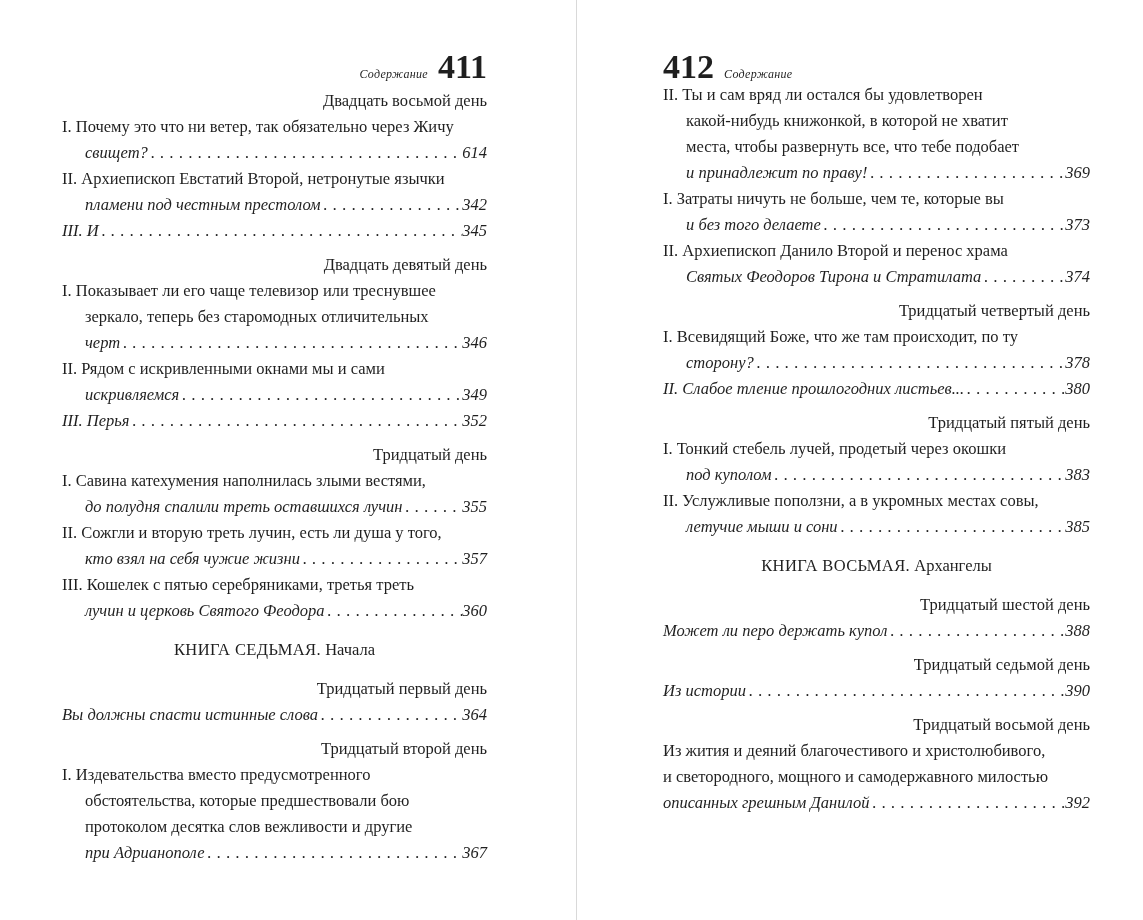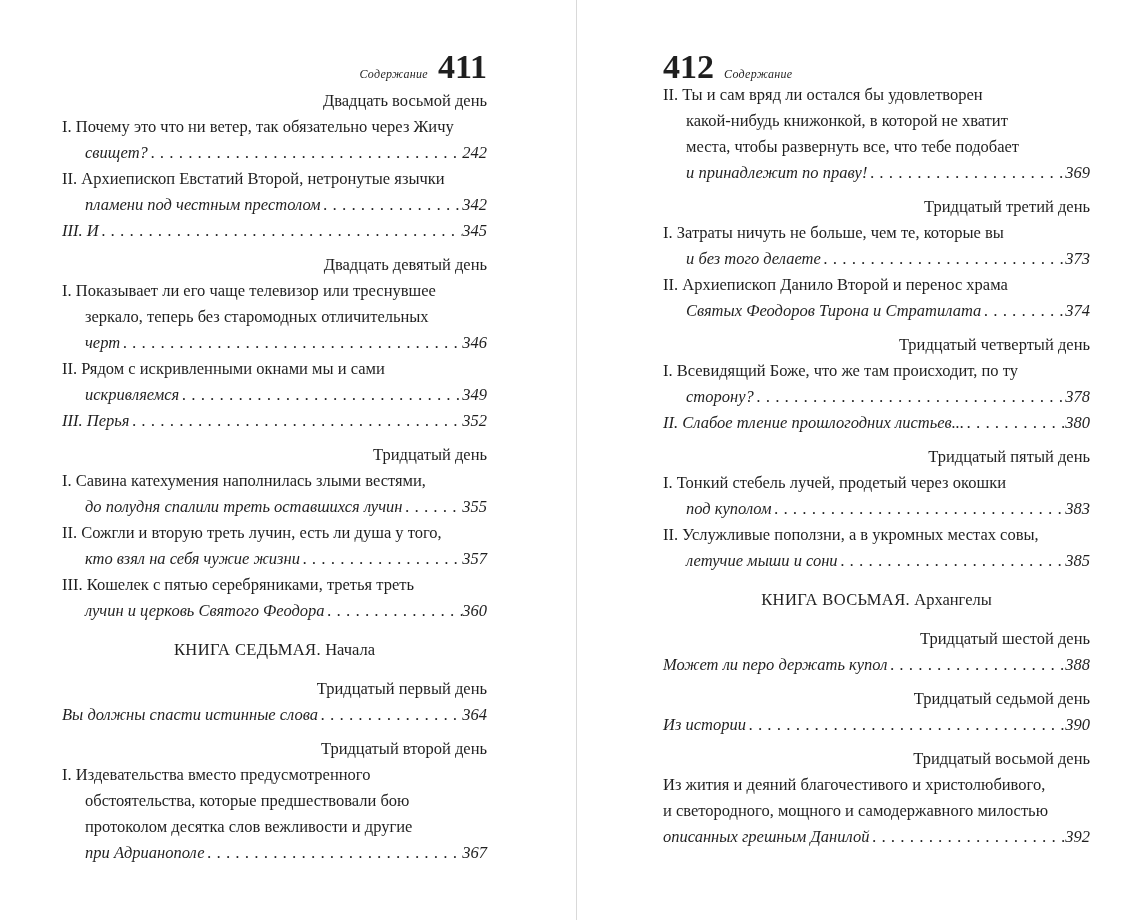--- a/index.html
+++ b/index.html
@@ -99,21 +99,21 @@
       <span class="running-title">Содержание</span>
       <span class="folio">411</span>
     </header>
     <div class="toc-body" id="toc-left">
         <div class="day-heading">Двадцать восьмой день</div>
         <div class="toc-entry">
           <div class="toc-line">I. Почему это что ни ветер, так обязательно через Жичу</div>
           <div class="toc-line hang last">
             <span class="toc-text">свищет?</span>
             <span class="leader"></span>
-            <span class="pagenum">242</span>
+            <span class="pagenum">614</span>
           </div>
         </div>
         <div class="toc-entry">
           <div class="toc-line">II. Архиепископ Евстатий Второй, нетронутые язычки</div>
           <div class="toc-line hang last">
             <span class="toc-text">пламени под честным престолом</span>
             <span class="leader"></span>
             <span class="pagenum">342</span>
           </div>
         </div>
@@ -206,21 +206,20 @@
         <div class="toc-entry">
           <div class="toc-line">II. Ты и сам вряд ли остался бы удовлетворен</div>
           <div class="toc-line hang">какой-нибудь книжонкой, в которой не хватит</div>
           <div class="toc-line hang">места, чтобы развернуть все, что тебе подобает</div>
           <div class="toc-line hang last">
             <span class="toc-text">и принадлежит по праву!</span>
             <span class="leader"></span>
             <span class="pagenum">369</span>
           </div>
         </div>
-        <div class="day-heading">Тридцатый третий день</div>
         <div class="toc-entry">
           <div class="toc-line">I. Затраты ничуть не больше, чем те, которые вы</div>
           <div class="toc-line hang last">
             <span class="toc-text">и без того делаете</span>
             <span class="leader"></span>
             <span class="pagenum">373</span>
           </div>
         </div>
         <div class="toc-entry">
           <div class="toc-line">II. Архиепископ Данило Второй и перенос храма</div>

